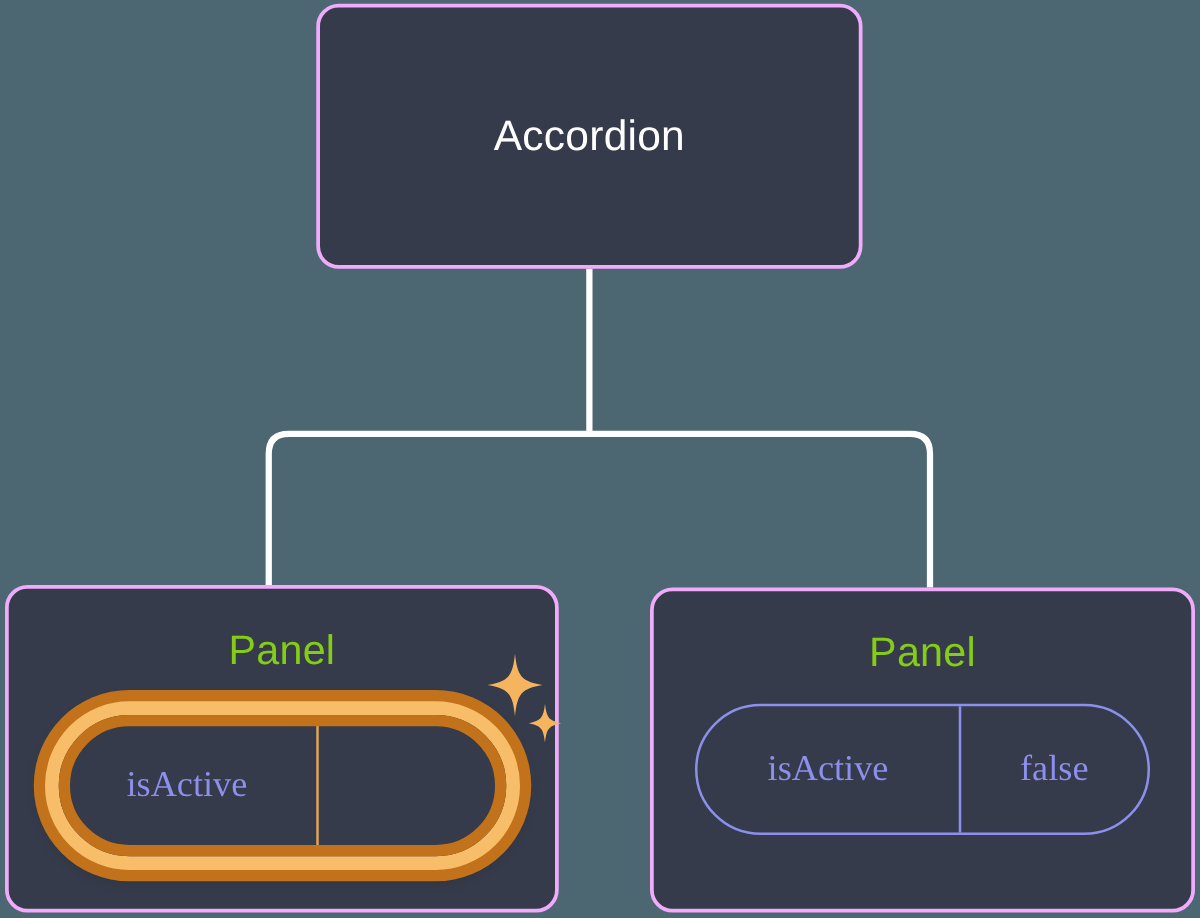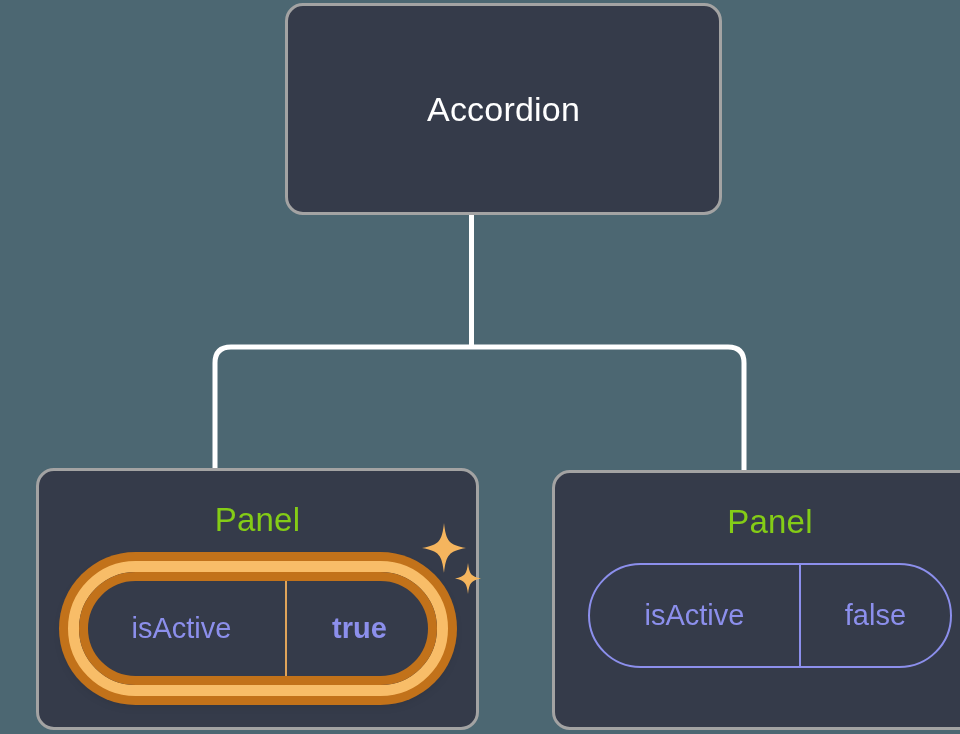--- a/index.html
+++ b/index.html
@@ -31,24 +31,23 @@
     width: 960px;
     height: 734px;
     pointer-events: none;
     z-index: 1;
   }
 
   
   .node-box {
     position: absolute;
     background: #353b4a;
-    border: 3px solid #a3a3a3;
+    border: 3px solid #f0abfc;
     border-radius: 18px;
     z-index: 2;
-    margin-left: 32px;
   }
 
   
   #node-accordion {
     left: 253px;
     top: 3px;
     width: 437px;
     height: 212px;
     display: flex;
     align-items: center;
@@ -97,20 +96,21 @@
     position: relative;
     margin-top: 22px;
   }
 
   .prop-pill {
     display: flex;
     align-items: stretch;
     border-radius: 999px;
     background: #353b4a;
     position: relative;
+    font-family: Liberation Serif, serif;
   }
 
   
   .prop-pill.plain {
     border: 2px solid #8c8fec;
     height: 105px;
     width: 364px;
   }
 
   .prop-pill.plain .pill-cell {
@@ -196,21 +196,20 @@
 
   <div class="node-box node-panel" id="node-panel-left">
 
     <span class="node-title-panel">Panel</span>
 
     <div class="pill-wrap">
 
       <div class="prop-pill highlight">
         <div class="pill-cell pill-key">isActive</div>
         <div class="pill-divider"></div>
-        <div class="pill-cell pill-val">true</div>
       </div>
 
       <svg class="sparkles" viewBox="0 0 66 78" aria-hidden="true">
         <path d="M 26 4 C 28 22 31 26 48 29 C 31 32 28 36 26 54 C 24 36 21 32 4 29 C 21 26 24 22 26 4 Z" fill="#f5b55e"></path>
         <path d="M 50 44 C 51.3 55 53 57.5 63 59.5 C 53 61.5 51.3 64 50 75 C 48.7 64 47 61.5 37 59.5 C 47 57.5 48.7 55 50 44 Z" fill="#f5b55e"></path>
       </svg>
 
     </div>
   </div>
 

